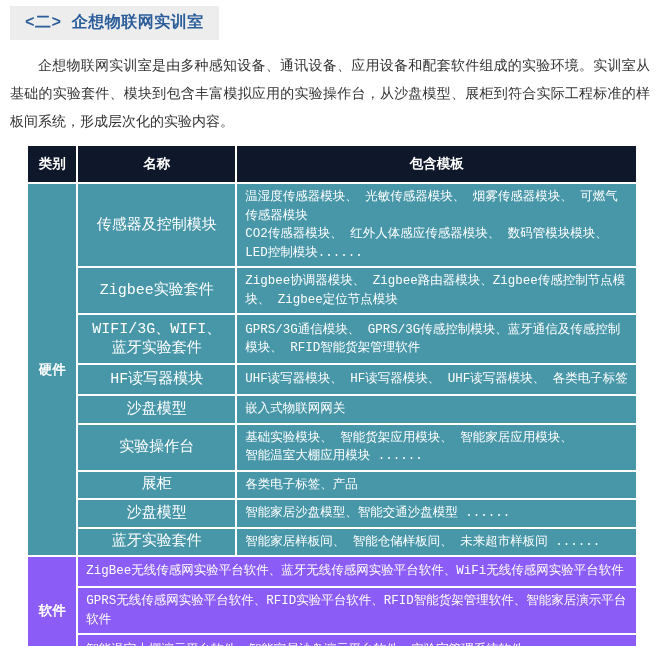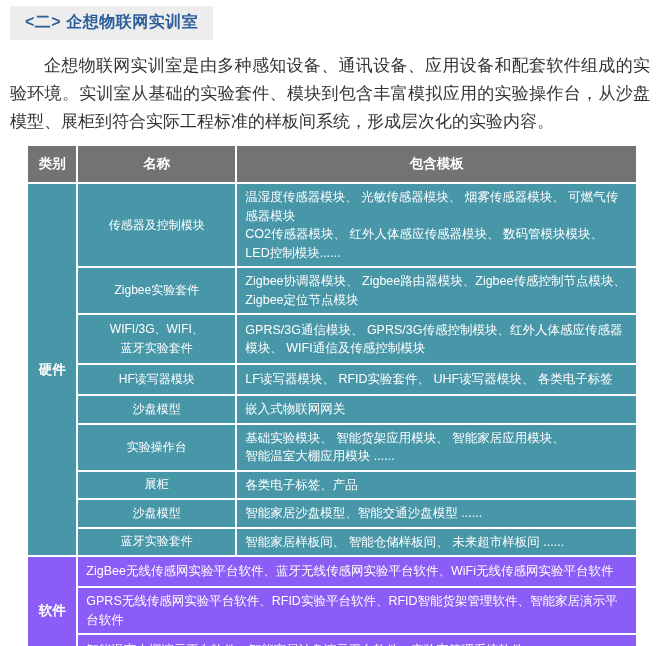--- a/index.html
+++ b/index.html
@@ -3,75 +3,75 @@
 <meta charset="utf-8">
 <style>
   * { box-sizing: border-box; }
   html, body {
     margin: 0; padding: 0;
     width: 660px; height: 646px;
     background: #ffffff;
     font-family: "Liberation Sans", sans-serif;
     overflow: hidden;
   }
-  .page { width: 540px; height: 646px; position: relative; }
+  .page { width: 540px; height: 646px; position: relative; font-family: Liberation Mono, monospace; }
 
   .title-bar {
     display: inline-block;
     margin: 6px 0 0 10px;
     background: #EDEDEE;
     padding: 6px 15px 7px 15px;
     font-size: 16px;
     font-weight: bold;
     color: #2A5D99;
     letter-spacing: 0.5px;
   }
 
   .intro {
     width: 640px;
     margin: 12px 10px 0 10px;
-    font-size: 17px;
+    font-size: 14px;
     line-height: 28px;
     color: #333333;
     text-align: justify;
     text-indent: 2em;
   }
 
   table.spec-table {
     border-collapse: separate;
     border-spacing: 2px;
     table-layout: fixed;
     width: 612px;
     margin: 8px 0 0 26px;
   }
   .spec-table th, .spec-table td {
     padding: 2px 4px;
     color: #ffffff;
     vertical-align: middle;
     word-break: break-all;
   }
   .spec-table th {
-    background: #737373;
+    background: #0f172a;
     font-size: 13.5px;
     font-weight: bold;
     text-align: center;
     height: 36px;
   }
   .col-cat { width: 48px; }
   .col-name { width: 156px; }
   .col-tpl { width: 396px; }
 
   td.cat {
     text-align: center;
     font-weight: bold;
     font-size: 13.5px;
   }
   td.name {
     text-align: center;
-    font-size: 12px;
+    font-size: 15px;
     line-height: 19px;
     white-space: pre-line;
   }
   td.tpl {
     text-align: left;
     font-size: 12.5px;
     line-height: 18.5px;
     padding: 4px 8px;
     white-space: pre-line;
   }
@@ -105,25 +105,25 @@
 CO2传感器模块、 红外人体感应传感器模块、 数码管模块模块、
 LED控制模块......</td>
       </tr>
       <tr style="height:43px">
         <td class="name hw">Zigbee实验套件</td>
         <td class="tpl hw">Zigbee协调器模块、 Zigbee路由器模块、Zigbee传感控制节点模块、 Zigbee定位节点模块</td>
       </tr>
       <tr style="height:48px">
         <td class="name hw">WIFI/3G、WIFI、
 蓝牙实验套件</td>
-        <td class="tpl hw">GPRS/3G通信模块、 GPRS/3G传感控制模块、红外人体感应传感器模块、 WIFI通信及传感控制模块</td>
+        <td class="tpl hw">GPRS/3G通信模块、 GPRS/3G传感控制模块、蓝牙通信及传感控制模块、 RFID智能货架管理软件</td>
       </tr>
       <tr style="height:29px">
         <td class="name hw">HF读写器模块</td>
-        <td class="tpl hw">LF读写器模块、 RFID实验套件、 UHF读写器模块、 各类电子标签</td>
+        <td class="tpl hw">UHF读写器模块、 HF读写器模块、 UHF读写器模块、 各类电子标签</td>
       </tr>
       <tr style="height:26px">
         <td class="name hw">沙盘模型</td>
         <td class="tpl hw">嵌入式物联网网关</td>
       </tr>
       <tr style="height:45px">
         <td class="name hw">实验操作台</td>
         <td class="tpl hw">基础实验模块、 智能货架应用模块、 智能家居应用模块、
 智能温室大棚应用模块 ......</td>
       </tr>

